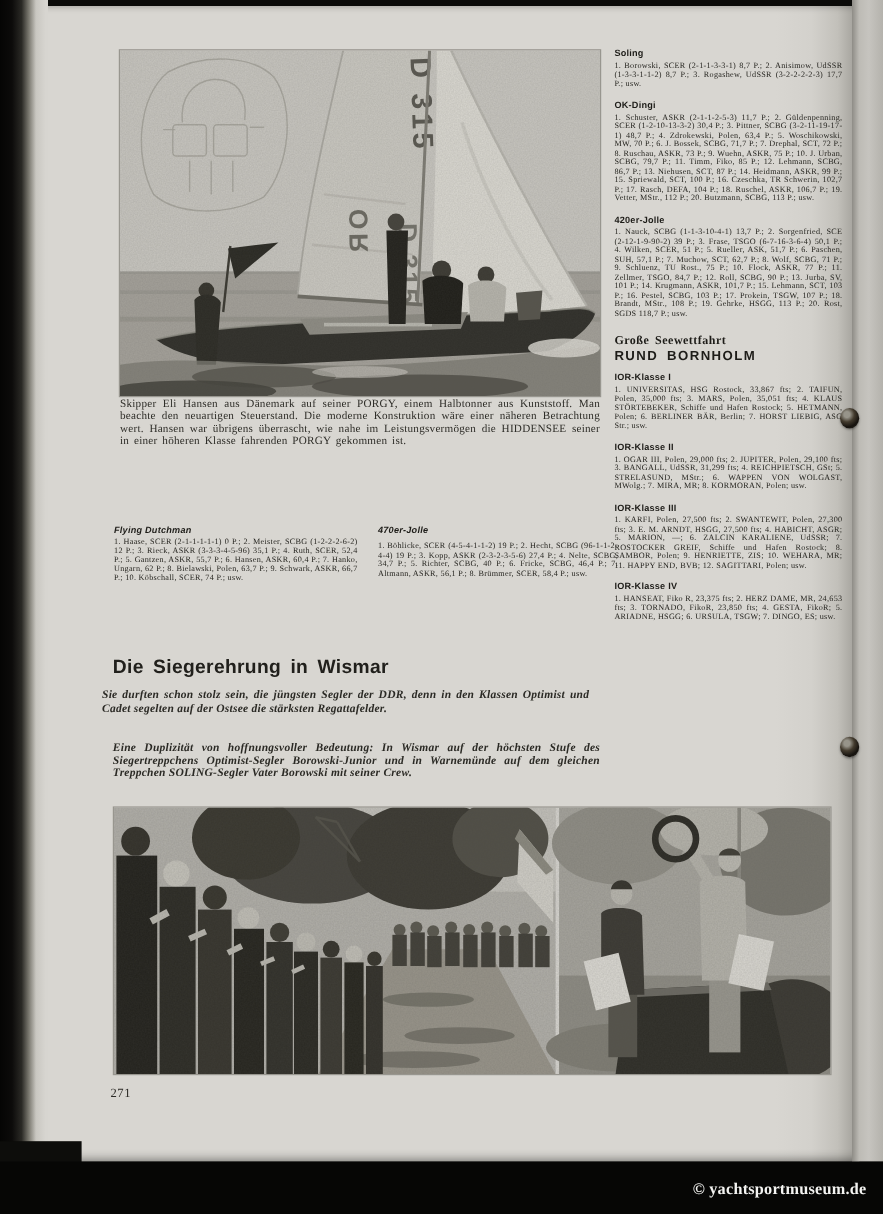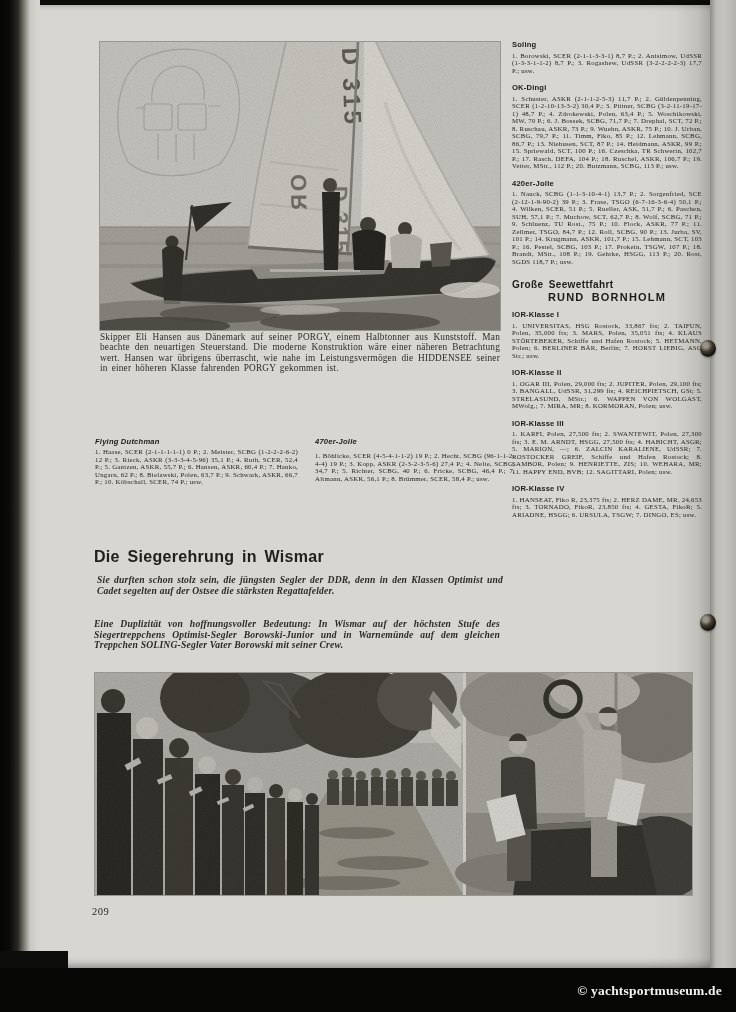--- a/index.html
+++ b/index.html
@@ -42,34 +42,34 @@
   .fd{left:95px;top:437px;width:203px;}
   .j470{left:315px;top:437px;width:200px;}
   .j470 .rtitle{margin-bottom:6px;}
 
   
   .art-title{position:absolute;left:94px;top:548px;width:420px;
              font-family:"Liberation Sans",sans-serif;font-weight:700;font-size:16px;
              letter-spacing:.3px;word-spacing:3px;color:#21201c;}
   .art-p{position:absolute;width:406px;font-style:italic;font-weight:700;
          font-size:9.6px;line-height:10.6px;color:#2b2a25;text-align:justify;letter-spacing:.2px;}
-  .art-p1{left:97px;top:575px;}
+  .art-p1{left:85px;top:575px;}
   .art-p2{left:94px;top:619px;}
 
   .pagenum{position:absolute;left:92px;top:906px;font-size:10.5px;color:#2b2a26;letter-spacing:.5px;}
 
   
   .rightcol{position:absolute;left:512px;top:40px;width:190px;color:#262520;}
   .rc-sec{margin-bottom:9px;}
   .rc-sec .rtitle{font-family:"Liberation Sans",sans-serif;font-weight:700;font-size:7.6px;
                   margin:0 0 2.5px 0;color:#1d1c18;letter-spacing:.2px;}
   .rc-sec .rtext{font-size:6.8px;line-height:7.5px;text-align:justify;letter-spacing:.25px;margin:0;}
   .regatta{margin:14px 0 7px 0;}
-  .regatta .l1{font-family:Liberation Sans, sans-serif;font-weight:700;font-size:10px;color:#1d1c18;letter-spacing:.4px;word-spacing:2px;}
-  .regatta .l2{font-family:"Liberation Sans",sans-serif;font-weight:700;font-size:11px;color:#1d1c18;letter-spacing:1.2px;word-spacing:3px;margin-top:1px;text-align:center;}
+  .regatta .l1{font-family:Liberation Serif, serif;font-weight:700;font-size:10px;color:#1d1c18;letter-spacing:.4px;word-spacing:2px;}
+  .regatta .l2{font-family:"Liberation Sans",sans-serif;font-weight:700;font-size:11px;color:#1d1c18;letter-spacing:1.2px;word-spacing:3px;margin-top:1px;}
 </style>
 </head>
 <body>
 
 <div class="stage">
 
   <div class="paper"></div>
   <div class="spine"></div>
   <div class="page-edge-right"></div>
 
@@ -277,21 +277,21 @@
         <rect x="412" y="150" width="24" height="58" fill="#55534b"></rect>
         <path d="M406,88 C410,82 436,82 440,90 L442,156 L406,156 Z" fill="#3b3933"></path>
         <circle cx="423" cy="72" r="9" fill="#b8b6ae"></circle>
         <path d="M414,68 C416,58 430,58 432,68 Z" fill="#35332c"></path>
         <rect x="396" y="124" width="30" height="42" fill="#dad8d2" transform="rotate(-14 411 145)"></rect>
       </g>
     </g>
     <rect width="597" height="222" filter="url(#grain2)" opacity=".5"></rect>
   </svg>
 
-  <div class="pagenum">209</div>
+  <div class="pagenum">271</div>
 
   <div class="rightcol">
     <div class="rc-sec">
       <div class="rtitle">Soling</div>
       <p class="rtext">1. Borowski, SCER (2-1-1-3-3-1) 8,7 P.; 2. Anisimow, UdSSR (1-3-3-1-1-2) 8,7 P.; 3. Rogashew, UdSSR (3-2-2-2-2-3) 17,7 P.; usw.</p>
     </div>
     <div class="rc-sec">
       <div class="rtitle">OK-Dingi</div>
       <p class="rtext">1. Schuster, ASKR (2-1-1-2-5-3) 11,7 P.; 2. Güldenpenning, SCER (1-2-10-13-3-2) 30,4 P.; 3. Pittner, SCBG (3-2-11-19-17-1) 48,7 P.; 4. Zdrokewski, Polen, 63,4 P.; 5. Woschikowski, MW, 70 P.; 6. J. Bossek, SCBG, 71,7 P.; 7. Drephal, SCT, 72 P.; 8. Ruschau, ASKR, 73 P.; 9. Wuehn, ASKR, 75 P.; 10. J. Urban, SCBG, 79,7 P.; 11. Timm, Fiko, 85 P.; 12. Lehmann, SCBG, 86,7 P.; 13. Niehusen, SCT, 87 P.; 14. Heidmann, ASKR, 99 P.; 15. Spriewald, SCT, 100 P.; 16. Czeschka, TR Schwerin, 102,7 P.; 17. Rasch, DEFA, 104 P.; 18. Ruschel, ASKR, 106,7 P.; 19. Vetter, MStr., 112 P.; 20. Butzmann, SCBG, 113 P.; usw.</p>
     </div>

